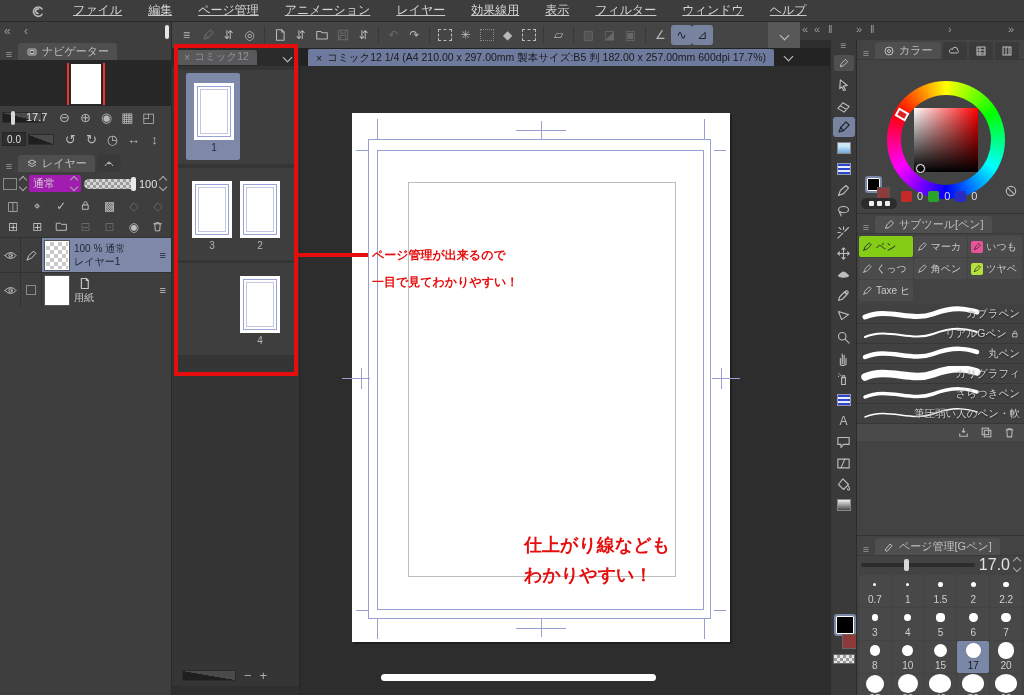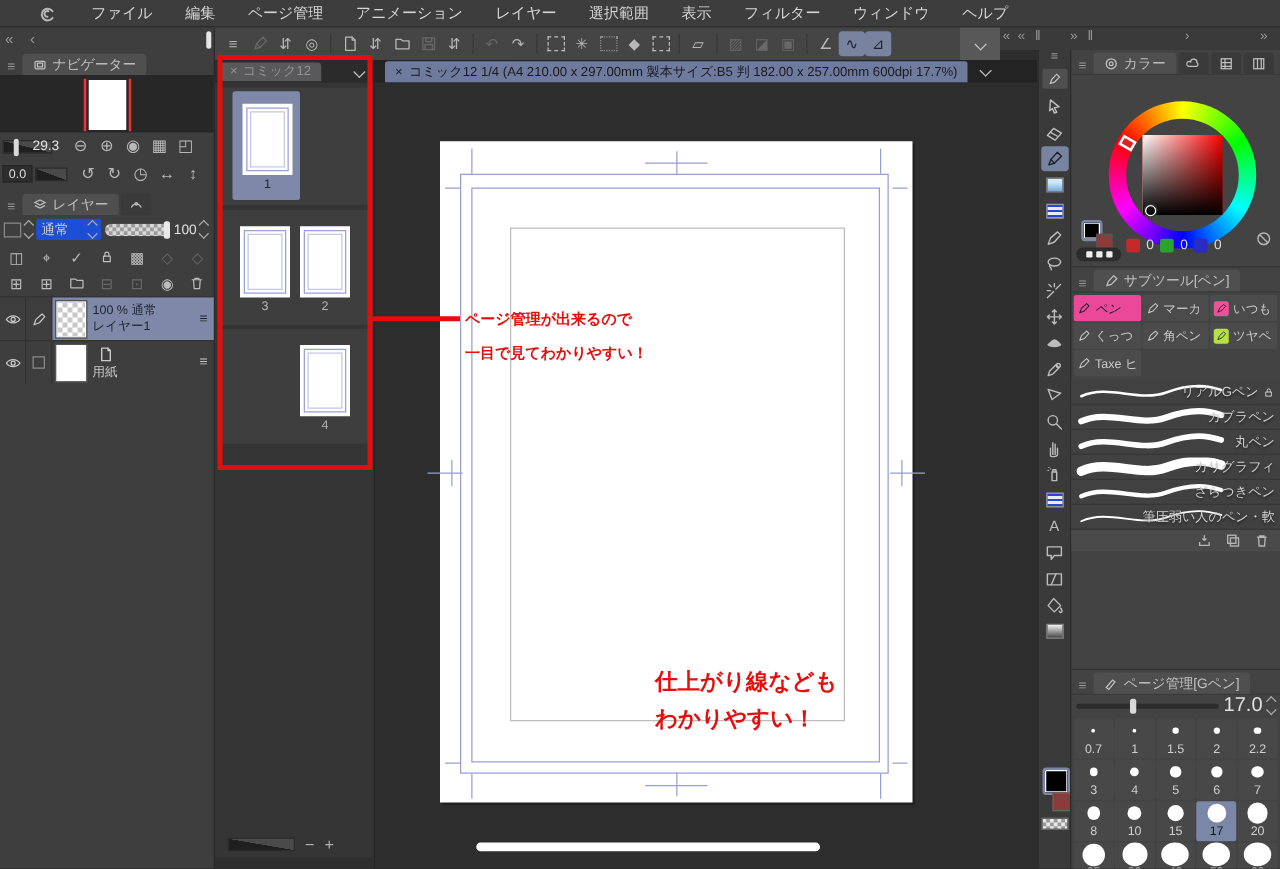--- a/index.html
+++ b/index.html
@@ -3,21 +3,21 @@
 <meta charset="utf-8">
 <style>
   * { margin:0; padding:0; box-sizing:border-box; }
   html,body { background:#1e1e1e; }
   body { font-family:"Liberation Sans","DejaVu Sans",sans-serif; }
   .app { position:relative; width:1024px; height:695px; background:#2d2d2d; overflow:hidden;
          color:#c8c8c8; font-size:11px; -webkit-user-select:none; user-select:none; }
 
   
   .menubar { position:absolute; left:0; top:0; width:1024px; height:22px; background:#3d3d3d;
-             border-bottom:1px solid #2a2a2a; display:flex; align-items:center; gap:0; }
+             border-bottom:1px solid #2a2a2a; display:flex; align-items:center; gap:0;text-decoration:underline; }
   .logo { width:16px; height:16px; margin:0 14px 0 30px; color:#b9b9b9; }
   .menu-item { color:#d6d6d6; font-size:12px; padding:0 13px; line-height:21px; cursor:default; }
 
   
   .toolbar { position:absolute; left:170px; top:22px; width:598px; height:26px; background:#454545;
              display:flex; align-items:center; padding-left:6px; }
   .tb-item { width:21px; height:20px; display:flex; align-items:center; justify-content:center;
              color:#b8b8b8; font-size:12px; border-radius:3px; }
   .tb-item.dim { color:#686868; }
   .tb-item.active { background:#77839f; color:#20242e; }
@@ -54,21 +54,21 @@
   .nav-val { position:absolute; left:26px; font-size:11px; color:#e3e3e3; }
   .rot-box { width:24px; height:14px; background:#2e2e2e; border:1px solid #262626; color:#ddd; font-size:10px;
              display:flex; align-items:center; justify-content:center; margin-right:2px; }
 
   
   .blend-row { display:flex; align-items:center; gap:3px; height:23px; padding:0 3px; }
   .mini-sq { width:14px; height:12px; border:1px solid #8a8a8a; }
   .stepper { display:flex; flex-direction:column; gap:1px; }
   .stepper i { display:block; width:6px; height:6px; border-right:1.4px solid #aaa; border-bottom:1.4px solid #aaa; }
   .stepper i.up { transform:rotate(-135deg); } .stepper i.dn { transform:rotate(45deg); }
-  .blend-dd { width:52px; height:17px; background:#1d4ed8; border-radius:2px; color:#cfcfcf;
+  .blend-dd { width:52px; height:17px; background:#a21caf; border-radius:2px; color:#cfcfcf;
               display:flex; align-items:center; justify-content:space-between; padding:0 4px; font-size:11px; }
   .op-slider { position:relative; width:52px; height:10px; border-radius:5px;
                background:repeating-conic-gradient(#9a9a9a 0% 25%,#d8d8d8 0% 50%) 0 0/6px 6px; }
   .op-slider .hd { position:absolute; right:0; top:-2px; width:5px; height:14px; background:#e9e9e9; border-radius:2px; }
   .op-val { color:#e0e0e0; font-size:11px; }
   .lic-row { display:flex; align-items:center; height:21px; padding:0 4px; justify-content:space-between; }
   .lic { width:18px; text-align:center; color:#bdbdbd; font-size:12px; display:flex; align-items:center; justify-content:center; }
   .lic.dim { color:#636363; }
   .layer-row { position:relative; display:flex; align-items:stretch; height:35px; border-top:1px solid #323232; }
   .l-cell { width:21px; display:flex; align-items:center; justify-content:center; color:#c9c9c9; border-right:1px solid #323232; }
@@ -164,21 +164,21 @@
   .nosym { position:absolute; right:6px; top:124px; color:#b5b5b5; }
   .mode-pill { position:absolute; left:4px; top:138px; width:36px; height:11px; background:#2c2c2c; border-radius:6px;
                display:flex; align-items:center; justify-content:center; gap:3px; }
   .mode-pill i { width:5px; height:5px; background:#eee; border-radius:1px; }
 
   
   .subtool { position:relative; height:302px; border-bottom:1px solid #333; }
   .st-groups { display:grid; grid-template-columns:repeat(3,1fr); gap:1px; padding:2px 2px 3px; }
   .st-group { height:21px; background:#4b4b4b; display:flex; align-items:center; gap:3px; padding:0 3px;
               font-size:10px; color:#c9c9c9; border-radius:2px; overflow:hidden; white-space:nowrap; }
-  .st-group.sel { background:#ec4899; color:#1d2230;font-style:italic; }
+  .st-group.sel { background:#84cc16; color:#1d2230; }
   .chip { width:12px; height:12px; border-radius:2px; flex:none; display:flex; align-items:center; justify-content:center; color:#222; }
   .brush-list { }
   .brush-row { position:relative; height:20px; display:flex; align-items:center; background:#414141;
                border-bottom:1px solid #373737; padding:0 4px; }
   .brush-row.sel { background:#77839f; }
   .brush-row svg.stroke { position:absolute; left:4px; top:2px; }
   .brush-name { margin-left:auto; font-size:10.5px; color:#d2d2d2; z-index:1; text-shadow:0 1px 2px #0008; display:flex; align-items:center; gap:3px; }
   .brush-row.sel .brush-name { color:#16191f; text-shadow:none; }
   .st-footer { height:17px; background:#4a4a4a; display:flex; align-items:center; justify-content:flex-end; gap:10px; padding:0 8px; color:#b5b5b5; }
 
@@ -204,21 +204,21 @@
   <div class="menubar">
     <svg class="logo" viewBox="0 0 24 24" fill="none" stroke="currentColor" stroke-width="2.4" stroke-linecap="round">
       <path d="M18 9a7 7 0 1 0-6 11c3 0 5-1 6-3M13 9a3.4 3.4 0 1 0-1 6.6"></path>
     </svg>
     <nav id="menu-items" style="display:flex">
         <span class="menu-item">ファイル</span>
         <span class="menu-item">編集</span>
         <span class="menu-item">ページ管理</span>
         <span class="menu-item">アニメーション</span>
         <span class="menu-item">レイヤー</span>
-        <span class="menu-item">選択範囲</span>
+        <span class="menu-item">効果線用</span>
         <span class="menu-item">表示</span>
         <span class="menu-item">フィルター</span>
         <span class="menu-item">ウィンドウ</span>
         <span class="menu-item">ヘルプ</span>
       </nav>
   </div>
 
   <div class="toolbar" id="toolbar">
       <span class="tb-item">
         <span>≡</span>
@@ -339,21 +339,21 @@
     </div>
     <div class="nav-preview">
       <div class="nav-thumb"></div>
       <div class="nav-red" style="left:67px"></div>
       <div class="nav-red" style="left:103px"></div>
     </div>
     <div class="nav-row">
       <span class="wedge">
           <span class="hd"></span>
         </span>
-      <span class="nav-val">29.3</span>
+      <span class="nav-val">17.7</span>
       <span style="width:12px"></span>
       <span id="nav-row1-icons" style="display:flex">
           <span class="nav-ic">⊖</span>
           <span class="nav-ic">⊕</span>
           <span class="nav-ic">◉</span>
           <span class="nav-ic">▦</span>
           <span class="nav-ic">◰</span>
         </span>
     </div>
     <div class="nav-row">
@@ -838,37 +838,37 @@
               <svg width="11" height="11" viewBox="0 0 24 24" fill="none" stroke="currentColor" stroke-width="1.8" stroke-linecap="round" stroke-linejoin="round">
                 <path d="M4 20l3-8 9-8 4 4-8 9-8 3z"></path>
               </svg>
             </span>
             <span>Taxe ヒ</span>
           </div>
         </div>
       <div class="brush-list" id="brush-list">
           <div class="brush-row">
             <svg class="stroke" width="120" height="16" viewBox="0 0 120 16">
+       <path d="M4 11 C 26 1, 50 16, 72 8 S 106 3, 116 6" fill="none" stroke="#fff" stroke-width="5" stroke-linecap="round"></path>
+     </svg>
+     <span class="brush-name">カブラペン</span>
+          </div>
+          <div class="brush-row">
+            <svg class="stroke" width="120" height="16" viewBox="0 0 120 16">
        <path d="M4 11 C 26 1, 50 16, 72 8 S 106 3, 116 6" fill="none" stroke="#fff" stroke-width="2" stroke-linecap="round"></path>
      </svg>
      <span class="brush-name">リアルGペン<span>
                 <svg width="10" height="10" viewBox="0 0 24 24" fill="none" stroke="currentColor" stroke-width="1.8" stroke-linecap="round" stroke-linejoin="round">
                   <rect x="7" y="11" width="10" height="8"></rect>
                   <path d="M9 11V8a3 3 0 0 1 6 0v3"></path>
                 </svg>
               </span></span>
           </div>
           <div class="brush-row">
             <svg class="stroke" width="120" height="16" viewBox="0 0 120 16">
-       <path d="M4 11 C 26 1, 50 16, 72 8 S 106 3, 116 6" fill="none" stroke="#fff" stroke-width="5" stroke-linecap="round"></path>
-     </svg>
-     <span class="brush-name">カブラペン</span>
-          </div>
-          <div class="brush-row">
-            <svg class="stroke" width="120" height="16" viewBox="0 0 120 16">
        <path d="M4 11 C 26 1, 50 16, 72 8 S 106 3, 116 6" fill="none" stroke="#fff" stroke-width="4.5" stroke-linecap="round"></path>
      </svg>
      <span class="brush-name">丸ペン</span>
           </div>
           <div class="brush-row">
             <svg class="stroke" width="120" height="16" viewBox="0 0 120 16">
        <path d="M4 11 C 26 1, 50 16, 72 8 S 106 3, 116 6" fill="none" stroke="#fff" stroke-width="7.5" stroke-linecap="round"></path>
      </svg>
      <span class="brush-name">カリグラフィ</span>
           </div>

